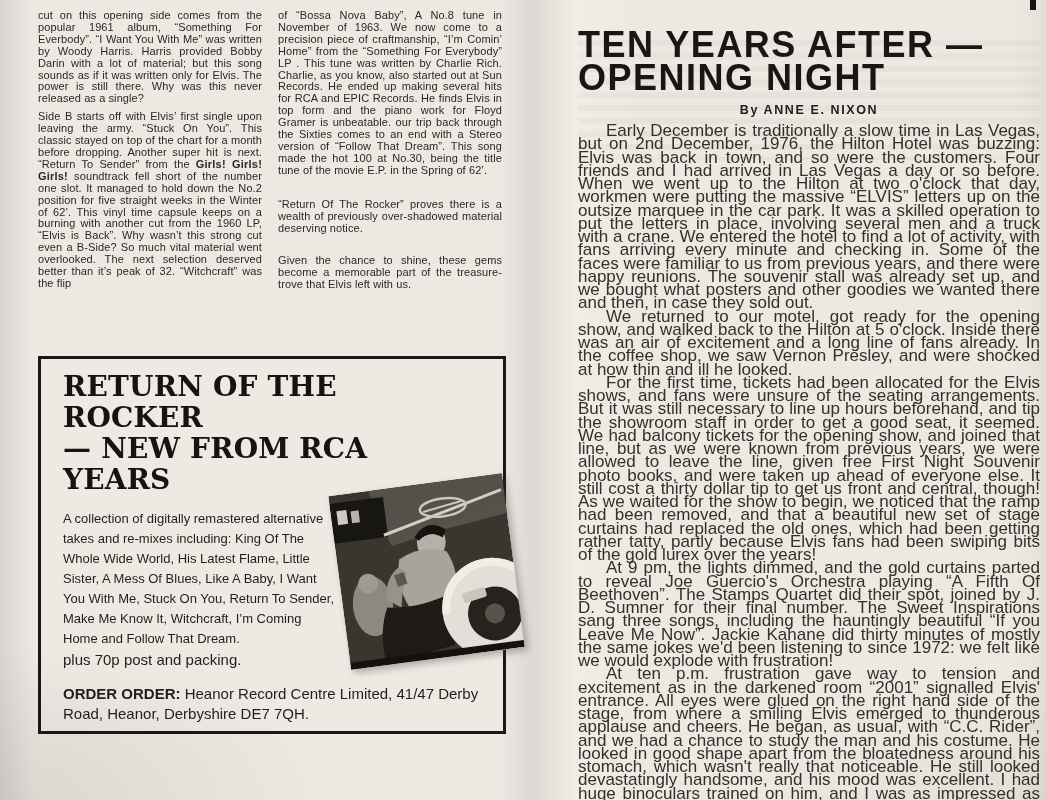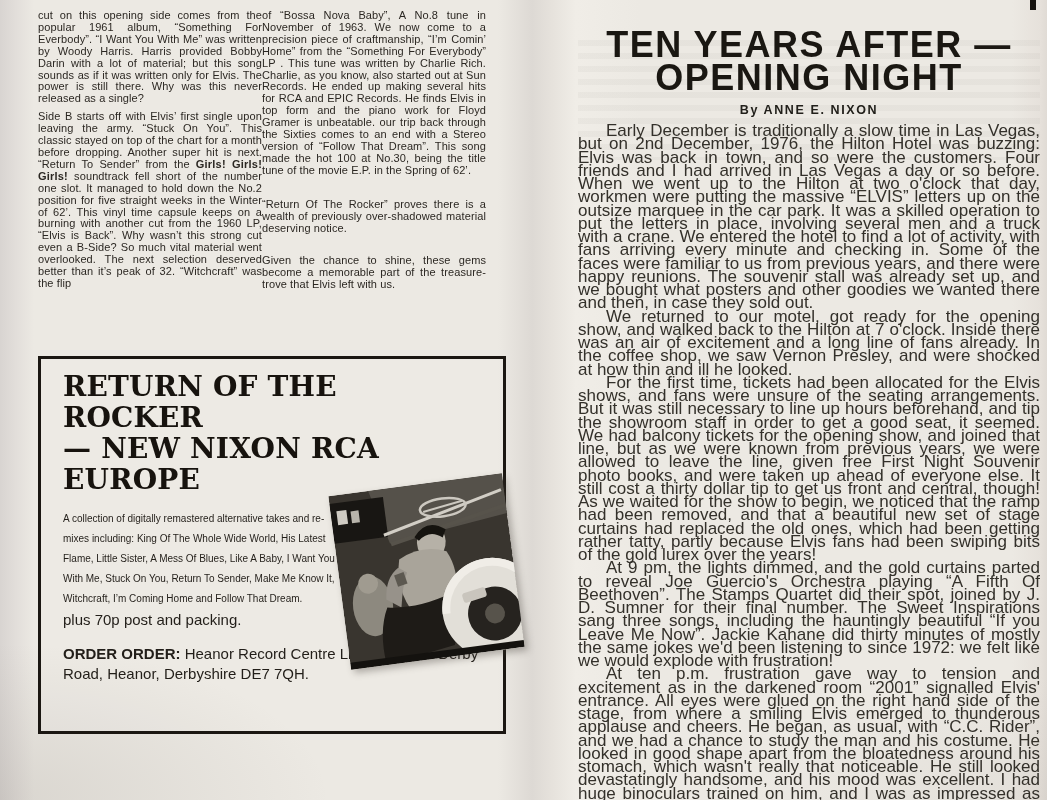--- a/index.html
+++ b/index.html
@@ -15,50 +15,50 @@
       radial-gradient(40% 22% at 100% 100%, rgba(140,132,124,0.10), transparent 70%),
       linear-gradient(90deg,
         #d8d4d1 0px, #e2deda 16px, #ece9e3 34px, #ece9e3 498px,
         #ddd9d4 532px, #e6e2dc 552px, #f0ede7 576px,
         #ece9e3 640px, #ece9e3 1012px, #e6e1db 1040px, #e0dbd5 1047px);
   }
   .corner-mark{position:absolute;left:1030px;top:0;width:6px;height:10px;background:#16130f;}
 
   
   .page-left{position:absolute;left:38px;top:10px;width:470px;color:#2b2722;}
-  .cols{display:flex;}
+  .cols{display:flex;gap:16px;}
   .col{width:224px;font-size:11px;line-height:11.9px;text-align:justify;letter-spacing:0.1px;}
   .col p{margin:0;}
   .col p.mt-sm{margin-top:6px;}
   .col p.mt-md{margin-top:22px;}
   .col p.mt-lg{margin-top:21px;}
   .col b{font-weight:bold;letter-spacing:0.2px;}
 
   .ad-box{
     position:absolute;left:0;top:346px;width:468px;height:378px;box-sizing:border-box;
     border:3px solid #1b1712;padding:10px 20px 10px 22px;background:rgba(255,255,255,0.06);
   }
   .ad-title{margin:2px 0 10px 0;font-family:"DejaVu Serif", serif;font-weight:bold;
     font-size:28px;line-height:31px;color:#17130e;letter-spacing:0.2px;}
   .ad-title span{display:block;}
-  .ad-body{margin:14px 0 0 0;width:272px;font-size:10px;line-height:20px;color:#221e19;}
+  .ad-body{margin:14px 0 0 0;width:272px;font-size:13px;line-height:20px;color:#221e19;}
   .ad-price{margin:7px 0 0 0;font-size:18px;font-weight:bold;color:#17130e;}
   .ad-postage{margin:2px 0 0 0;font-size:15px;color:#221e19;}
   .ad-order{margin:16px 0 0 0;width:420px;font-size:15px;line-height:20px;color:#221e19;}
   .ad-order b{font-weight:bold;}
 
   .elvis{
     position:absolute;left:301px;top:474px;width:175px;height:175px;
     transform:rotate(-7.5deg);box-shadow:3px 4px 7px rgba(60,55,48,0.35);
   }
   .elvis svg{display:block;}
 
   
   .page-right{position:absolute;left:578px;top:22px;width:462px;color:#2e2b26;}
-  .title{margin:6px 0 0 0;text-align:center;font-weight:bold;color:#1a1712;
+  .title{margin:6px 0 0 0;text-align:left;font-weight:bold;color:#1a1712;
     font-size:36px;line-height:33px;letter-spacing:1.5px;}
   .title span{display:block;}
   .byline{margin-top:9px;text-align:center;font-weight:bold;font-size:12.5px;
     letter-spacing:1.6px;color:#22201b;}
   .article{margin-top:7px;font-size:17px;line-height:13.25px;text-align:justify;
     color:#33302a;}
   .article p{margin:0;text-indent:28px;}
   
   .bleed{position:absolute;left:578px;width:462px;height:120px;opacity:0.05;
     background:repeating-linear-gradient(180deg,#6a675f 0 6px,transparent 6px 13px);
@@ -80,21 +80,21 @@
       <div class="col">
         <p>of “Bossa Nova Baby”, A No.8 tune in November of 1963.  We now come to a precision piece of craftmanship, “I’m Comin’ Home” from the “Something For Everybody” LP .  This tune was written by Charlie Rich. Charlie, as you know, also started out at Sun Records.  He ended up making several hits for RCA and EPIC Records. He finds Elvis in top form and the piano work for Floyd Gramer is unbeatable.  our trip back through the Sixties comes to an end with a Stereo version of “Follow That Dream”. This song made the hot 100 at No.30, being the title tune of the movie E.P. in the Spring of 62’.</p>
         <p class="mt-md">“Return Of The Rocker” proves there is a wealth of previously over-shadowed material deserving notice.</p>
         <p class="mt-lg">Given the chance to shine, these gems become a memorable part of the treasure-trove that Elvis left with us.</p>
       </div>
     </div>
 
     <div class="ad-box">
       <h2 class="ad-title">
         <span>RETURN OF THE ROCKER</span>
-        <span>— NEW NIXON RCA EUROPE</span>
+        <span>— NEW FROM RCA YEARS</span>
       </h2>
       <p class="ad-body">A collection of digitally remastered alternative takes and re-mixes including: King Of The Whole Wide World, His Latest Flame, Little Sister, A Mess Of Blues, Like A Baby, I Want You With Me, Stuck On You, Return To Sender, Make Me Know It, Witchcraft, I’m Coming Home and Follow That Dream.</p>
       <p class="ad-postage">plus 70p post and packing.</p>
       <p class="ad-order"><b>ORDER ORDER:</b><span> Heanor Record Centre Limited, 41/47 Derby Road, Heanor, Derbyshire DE7 7QH.</span></p>
     </div>
 
     <div class="elvis">
       <svg width="175" height="175" viewBox="0 0 175 175">
         <rect x="0" y="0" width="175" height="175" fill="#39352f"></rect>
         <polygon points="40,0 175,0 175,40 55,55" fill="#55514a"></polygon>
@@ -124,19 +124,19 @@
   </section>
 
   <section class="page-right">
     <h1 class="title">
       <span>TEN YEARS AFTER —</span>
       <span>OPENING NIGHT</span>
     </h1>
     <div class="byline">By ANNE E. NIXON</div>
     <div class="article">
       <p>Early December is traditionally a slow time in Las Vegas, but on 2nd December, 1976, the Hilton Hotel was buzzing: Elvis was back in town, and so were the customers. Four friends and I had arrived in Las Vegas a day or so before. When we went up to the Hilton at two o'clock that day, workmen were putting the massive “ELVIS” letters up on the outsize marquee in the car park. It was a skilled operation to put the letters in place, involving several men and a truck with a crane. We entered the hotel to find a lot of activity, with fans arriving every minute and checking in. Some of the faces were familiar to us from previous years, and there were happy reunions. The souvenir stall was already set up, and we bought what posters and other goodies we wanted there and then, in case they sold out.</p>
-      <p>We returned to our motel, got ready for the opening show, and walked back to the Hilton at 7 o'clock. Inside there was an air of excitement and a long line of fans already. In the coffee shop, we saw Vernon Presley, and were shocked at how thin and ill he looked.</p>
+      <p>We returned to our motel, got ready for the opening show, and walked back to the Hilton at 5 o'clock. Inside there was an air of excitement and a long line of fans already. In the coffee shop, we saw Vernon Presley, and were shocked at how thin and ill he looked.</p>
       <p>For the first time, tickets had been allocated for the Elvis shows, and fans were unsure of the seating arrangements. But it was still necessary to line up hours beforehand, and tip the showroom staff in order to get a good seat, it seemed. We had balcony tickets for the opening show, and joined that line, but as we were known from previous years, we were allowed to leave the line, given free First Night Souvenir photo books, and were taken up ahead of everyone else. It still cost a thirty dollar tip to get us front and central, though! As we waited for the show to begin, we noticed that the ramp had been removed, and that a beautiful new set of stage curtains had replaced the old ones, which had been getting rather tatty, partly because Elvis fans had been swiping bits of the gold lurex over the years!</p>
       <p>At 9 pm, the lights dimmed, and the gold curtains parted to reveal Joe Guercio's Orchestra playing “A Fifth Of Beethoven”. The Stamps Quartet did their spot, joined by J. D. Sumner for their final number. The Sweet Inspirations sang three songs, including the hauntingly beautiful “If you Leave Me Now”. Jackie Kahane did thirty minutes of mostly the same jokes we'd been listening to since 1972: we felt like we would explode with frustration!</p>
       <p>At ten p.m. frustration gave way to tension and excitement as in the darkened room “2001” signalled Elvis' entrance. All eyes were glued on the right hand side of the stage, from where a smiling Elvis emerged to thunderous applause and cheers. He began, as usual, with “C.C. Rider”, and we had a chance to study the man and his costume. He looked in good shape apart from the bloatedness around his stomach, which wasn't really that noticeable. He still looked devastatingly handsome, and his mood was excellent. I had huge binoculars trained on him, and I was as impressed as ever with his physical presence. So much for the newspapers which had been printing all sorts of scare stories about his physical shape, along with the least flattering photos they could get hold of!</p>
     </div>
   </section>
 </div>
 
 </body></html>

